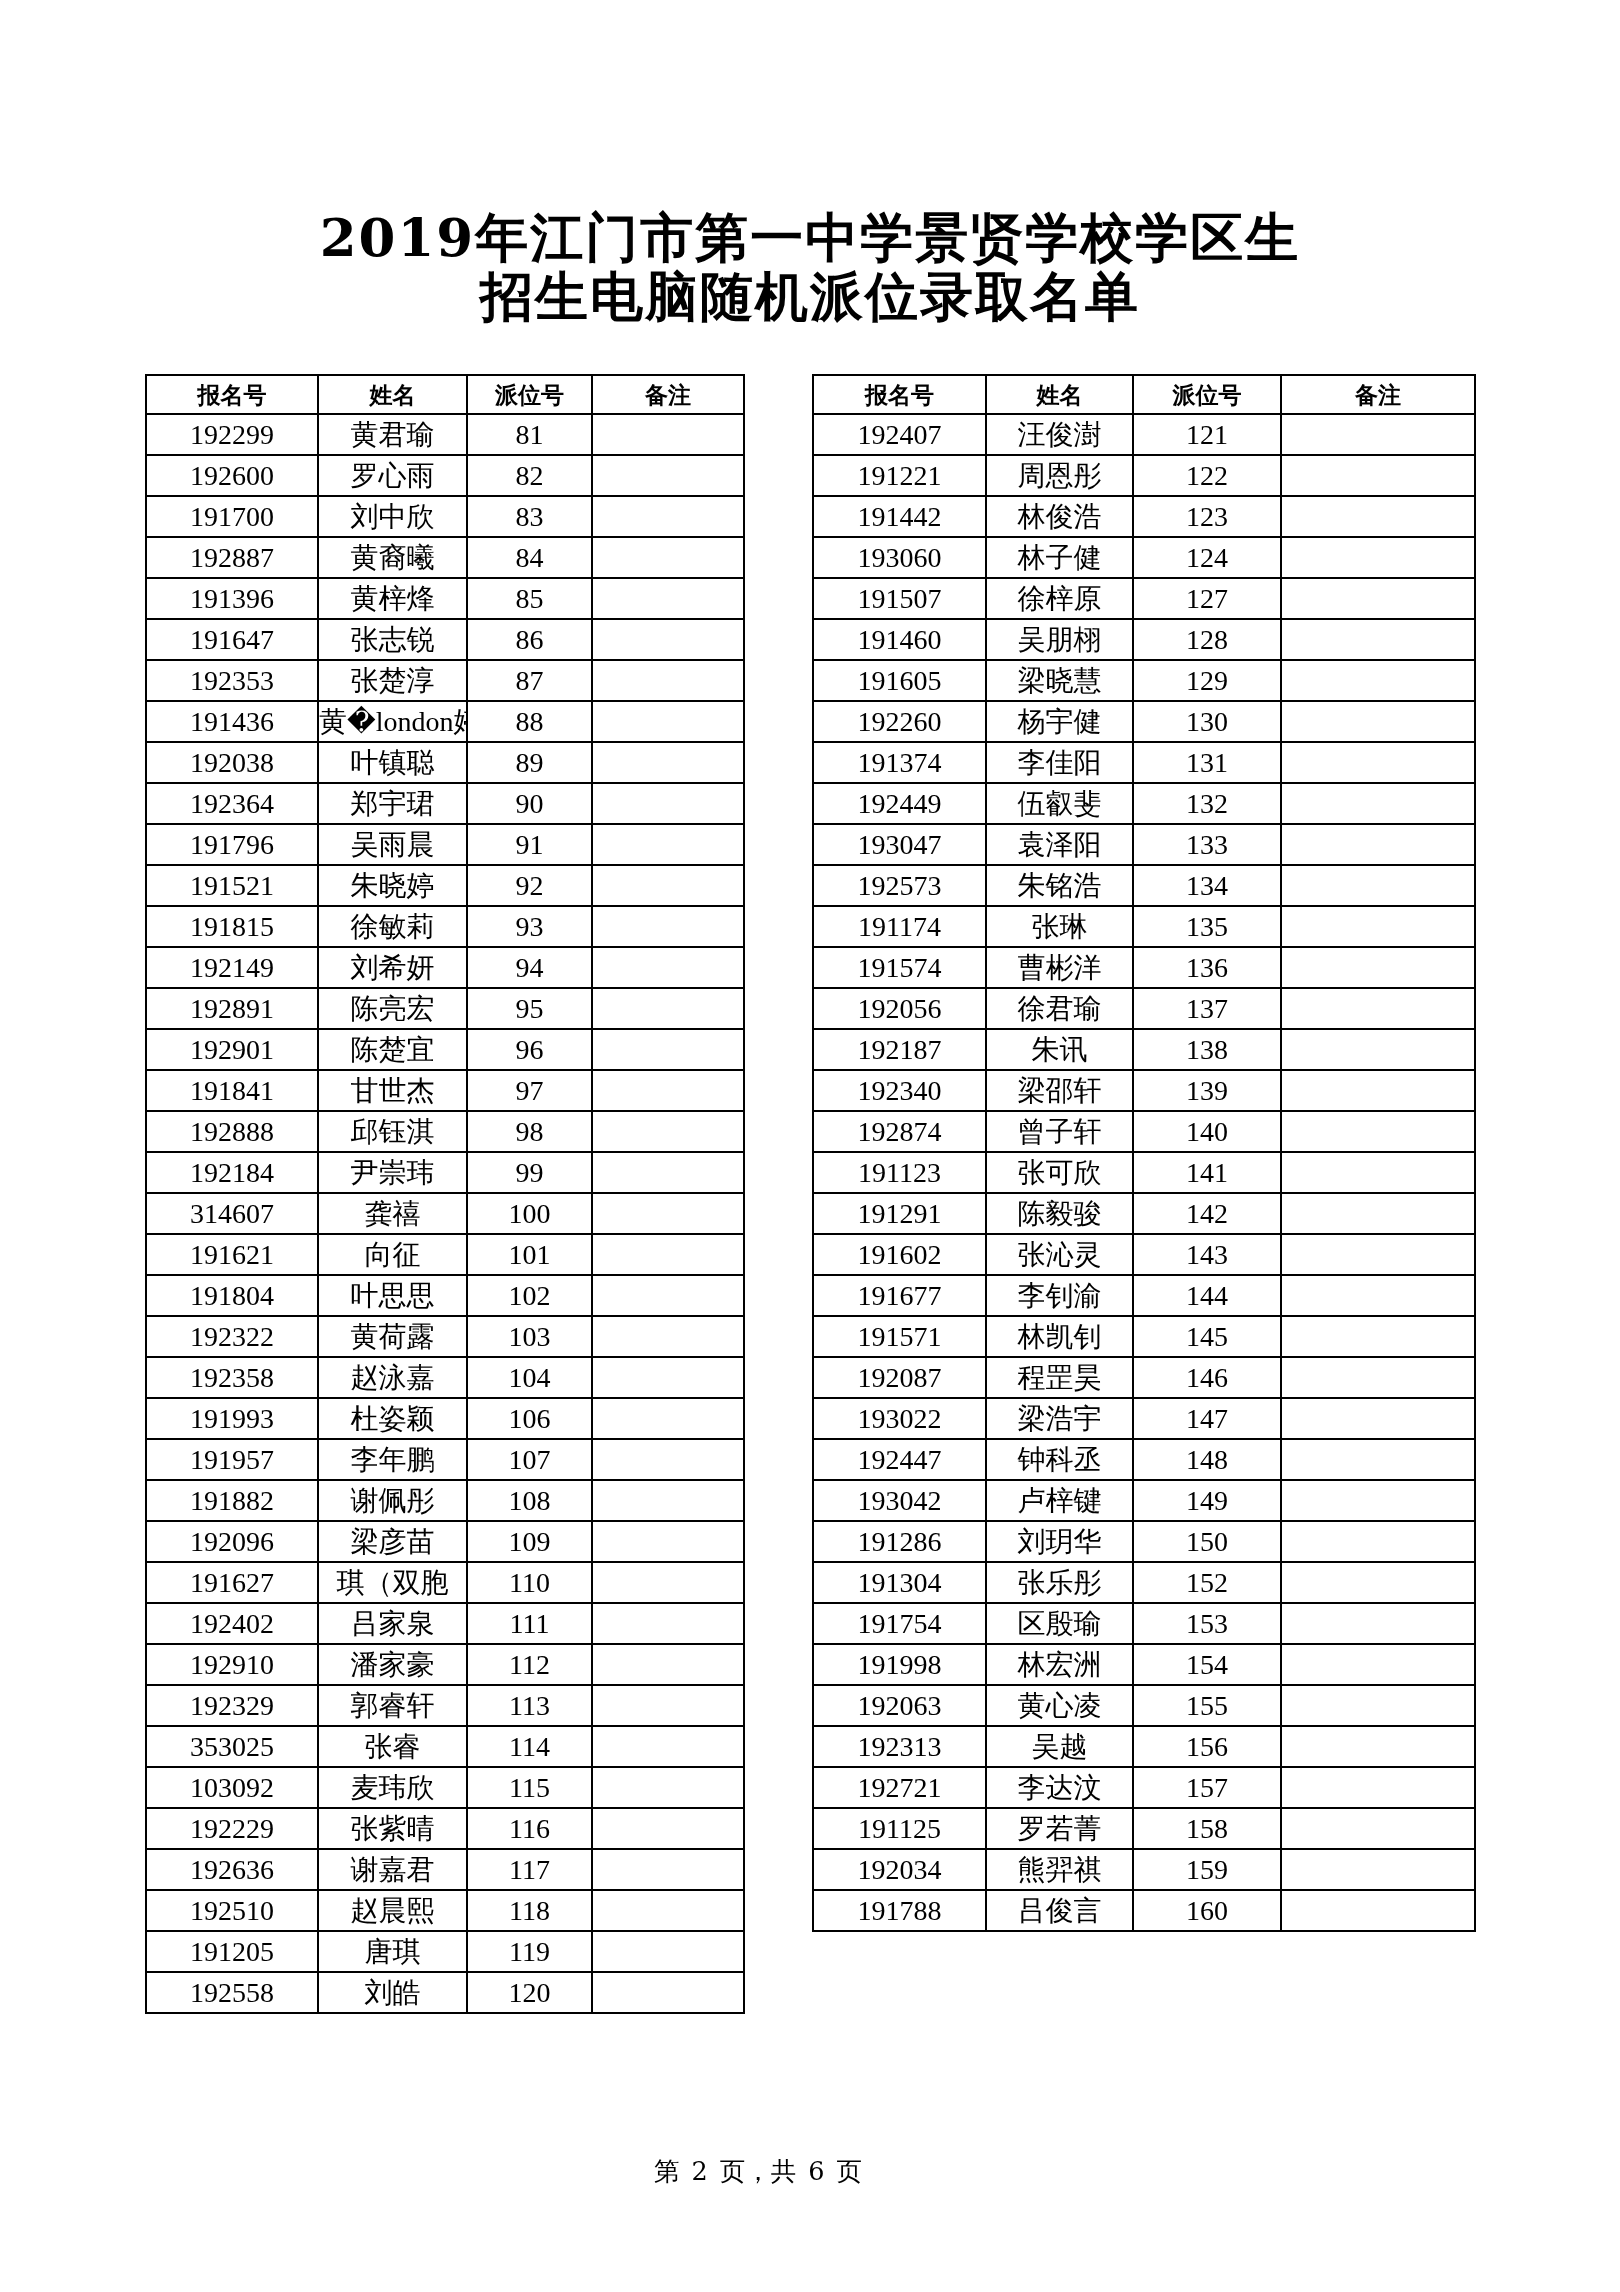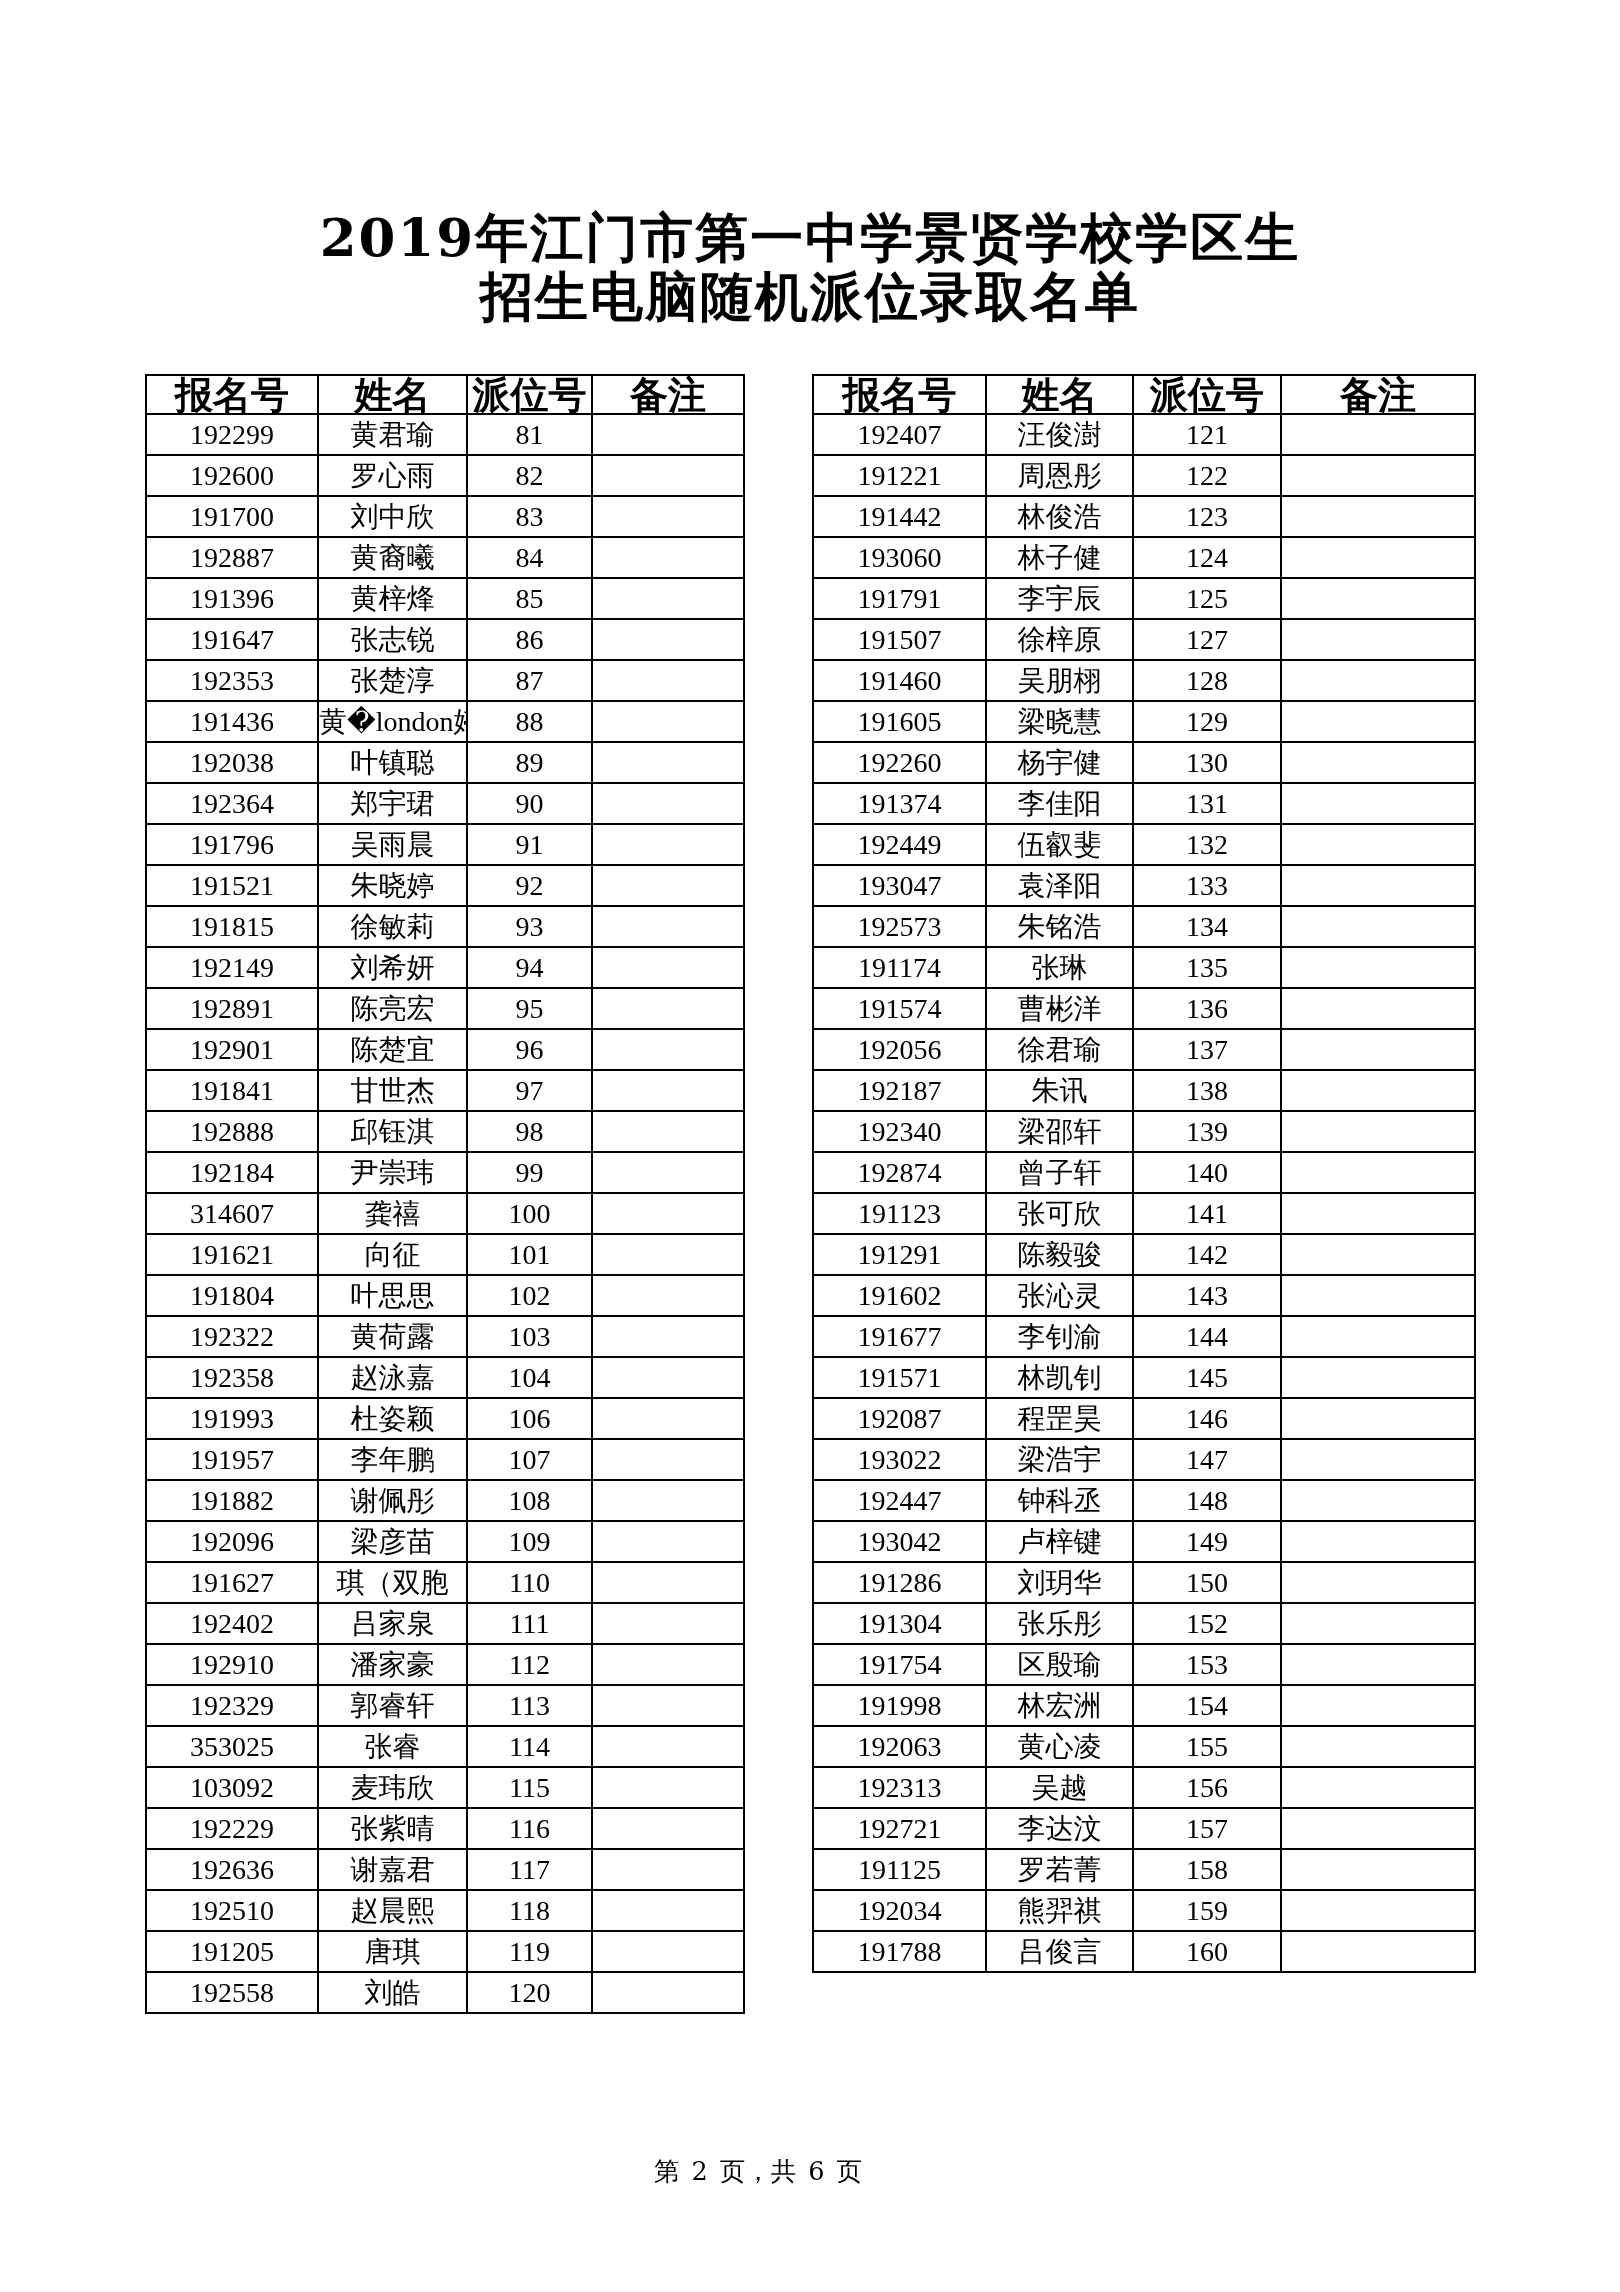--- a/index.html
+++ b/index.html
@@ -7,21 +7,21 @@
          font-family: "DejaVu Serif", "Liberation Serif", serif; color: #000; }
   .title { position: absolute; left: 0; width: 1620px; text-align: center;
            font-family: "DejaVu Serif", "Liberation Serif", serif; font-weight: bold;
            font-size: 53px; line-height: 59px; letter-spacing: 2px; }
   #title1 { top: 208px; }
   #title2 { top: 267px; }
   table.roster { position: absolute; top: 374px; border-collapse: collapse;
                  border: 2.9px solid #000; table-layout: fixed; }
   table.roster td, table.roster th { border: 2px solid #000; padding: 0; text-align: center;
                  white-space: nowrap; overflow: hidden; height: 39px; }
-  table.roster th { font-weight: bold; font-size: 38px; line-height: 37px; height: 37px;
+  table.roster th { font-weight: bold; font-size: 23px; line-height: 37px; height: 37px;
                     font-family: "DejaVu Serif", "Liberation Serif", serif; }
   table.roster td { font-size: 28px; line-height: 39px;
                     font-family: "Liberation Serif", "DejaVu Serif", serif; }
   #left-table { left: 145px; width: 598px; }
   #right-table { left: 812px; width: 662px; }
   .footer { position: absolute; left: 0; width: 1516px; top: 2154px; text-align: center;
             font-size: 25.5px; font-family: "DejaVu Serif", "Liberation Serif", serif; word-spacing: 3.9px; }
 </style>
 </head>
 <body>
@@ -316,26 +316,20 @@
         <td>123</td>
         <td></td>
       </tr>
       <tr>
         <td>193060</td>
         <td>林子健</td>
         <td>124</td>
         <td></td>
       </tr>
       <tr>
-        <td>191791</td>
-        <td>李宇辰</td>
-        <td>125</td>
-        <td></td>
-      </tr>
-      <tr>
         <td>191507</td>
         <td>徐梓原</td>
         <td>127</td>
         <td></td>
       </tr>
       <tr>
         <td>191460</td>
         <td>吴朋栩</td>
         <td>128</td>
         <td></td>

